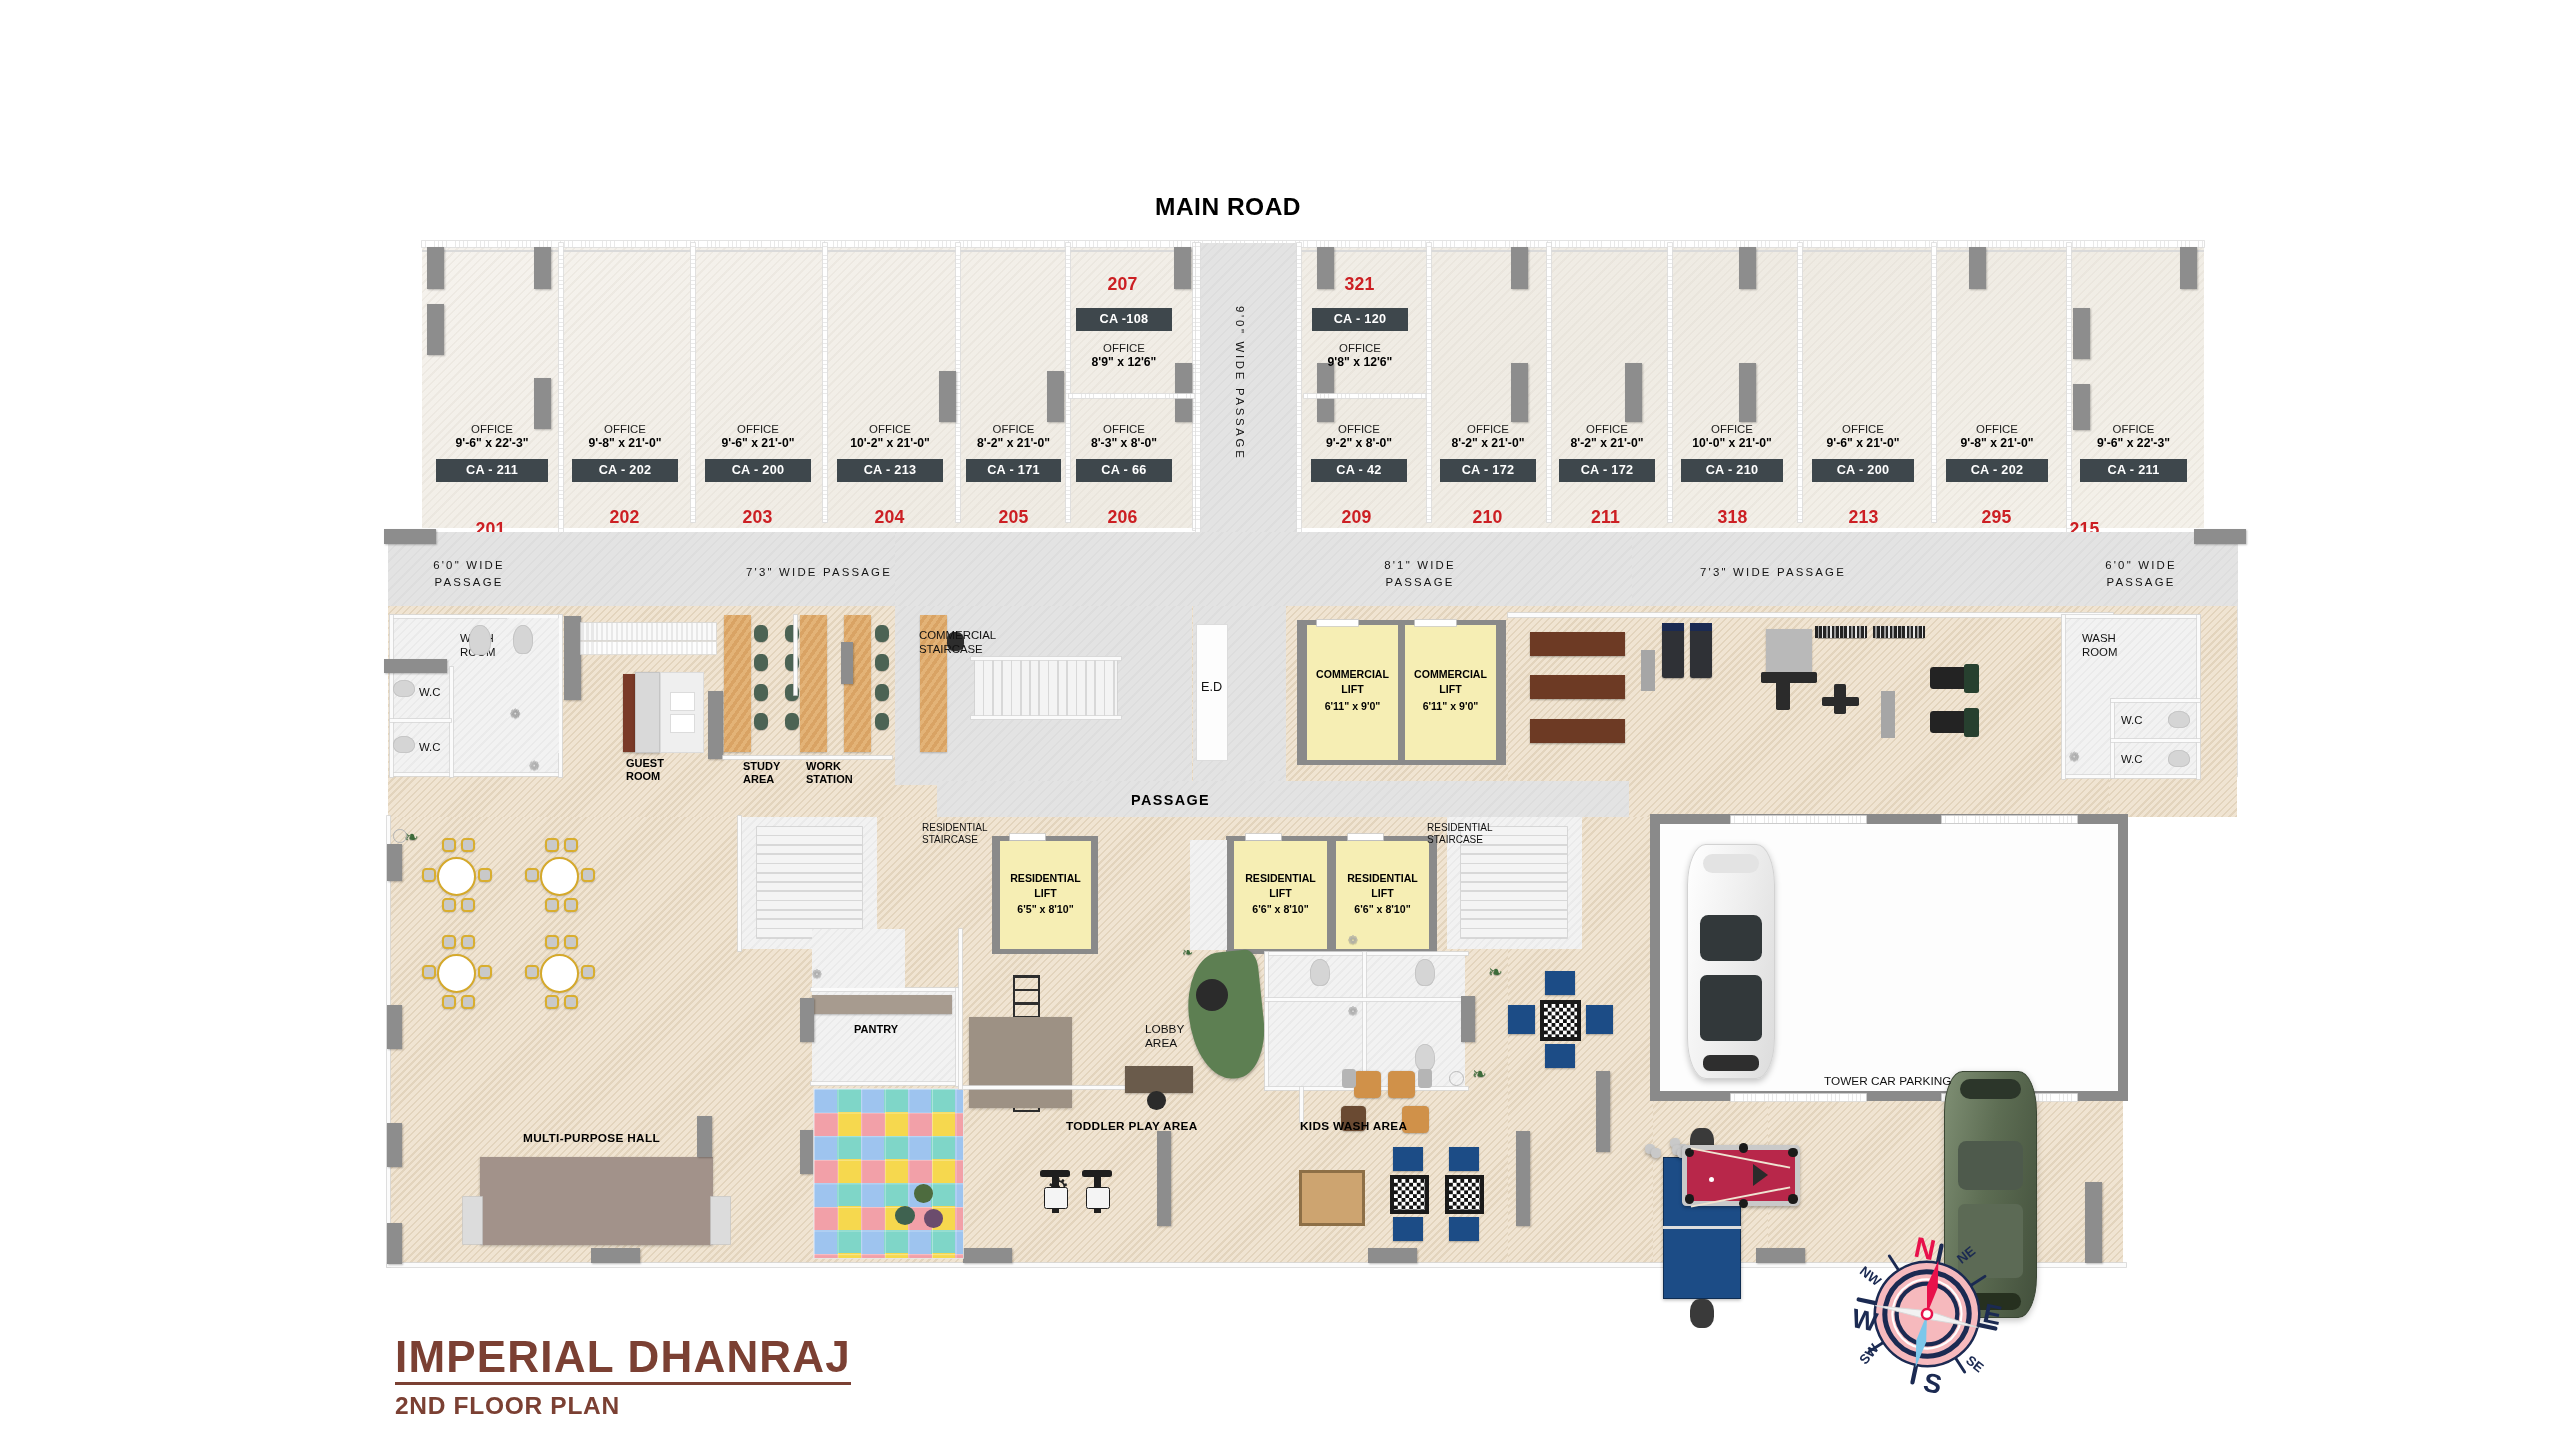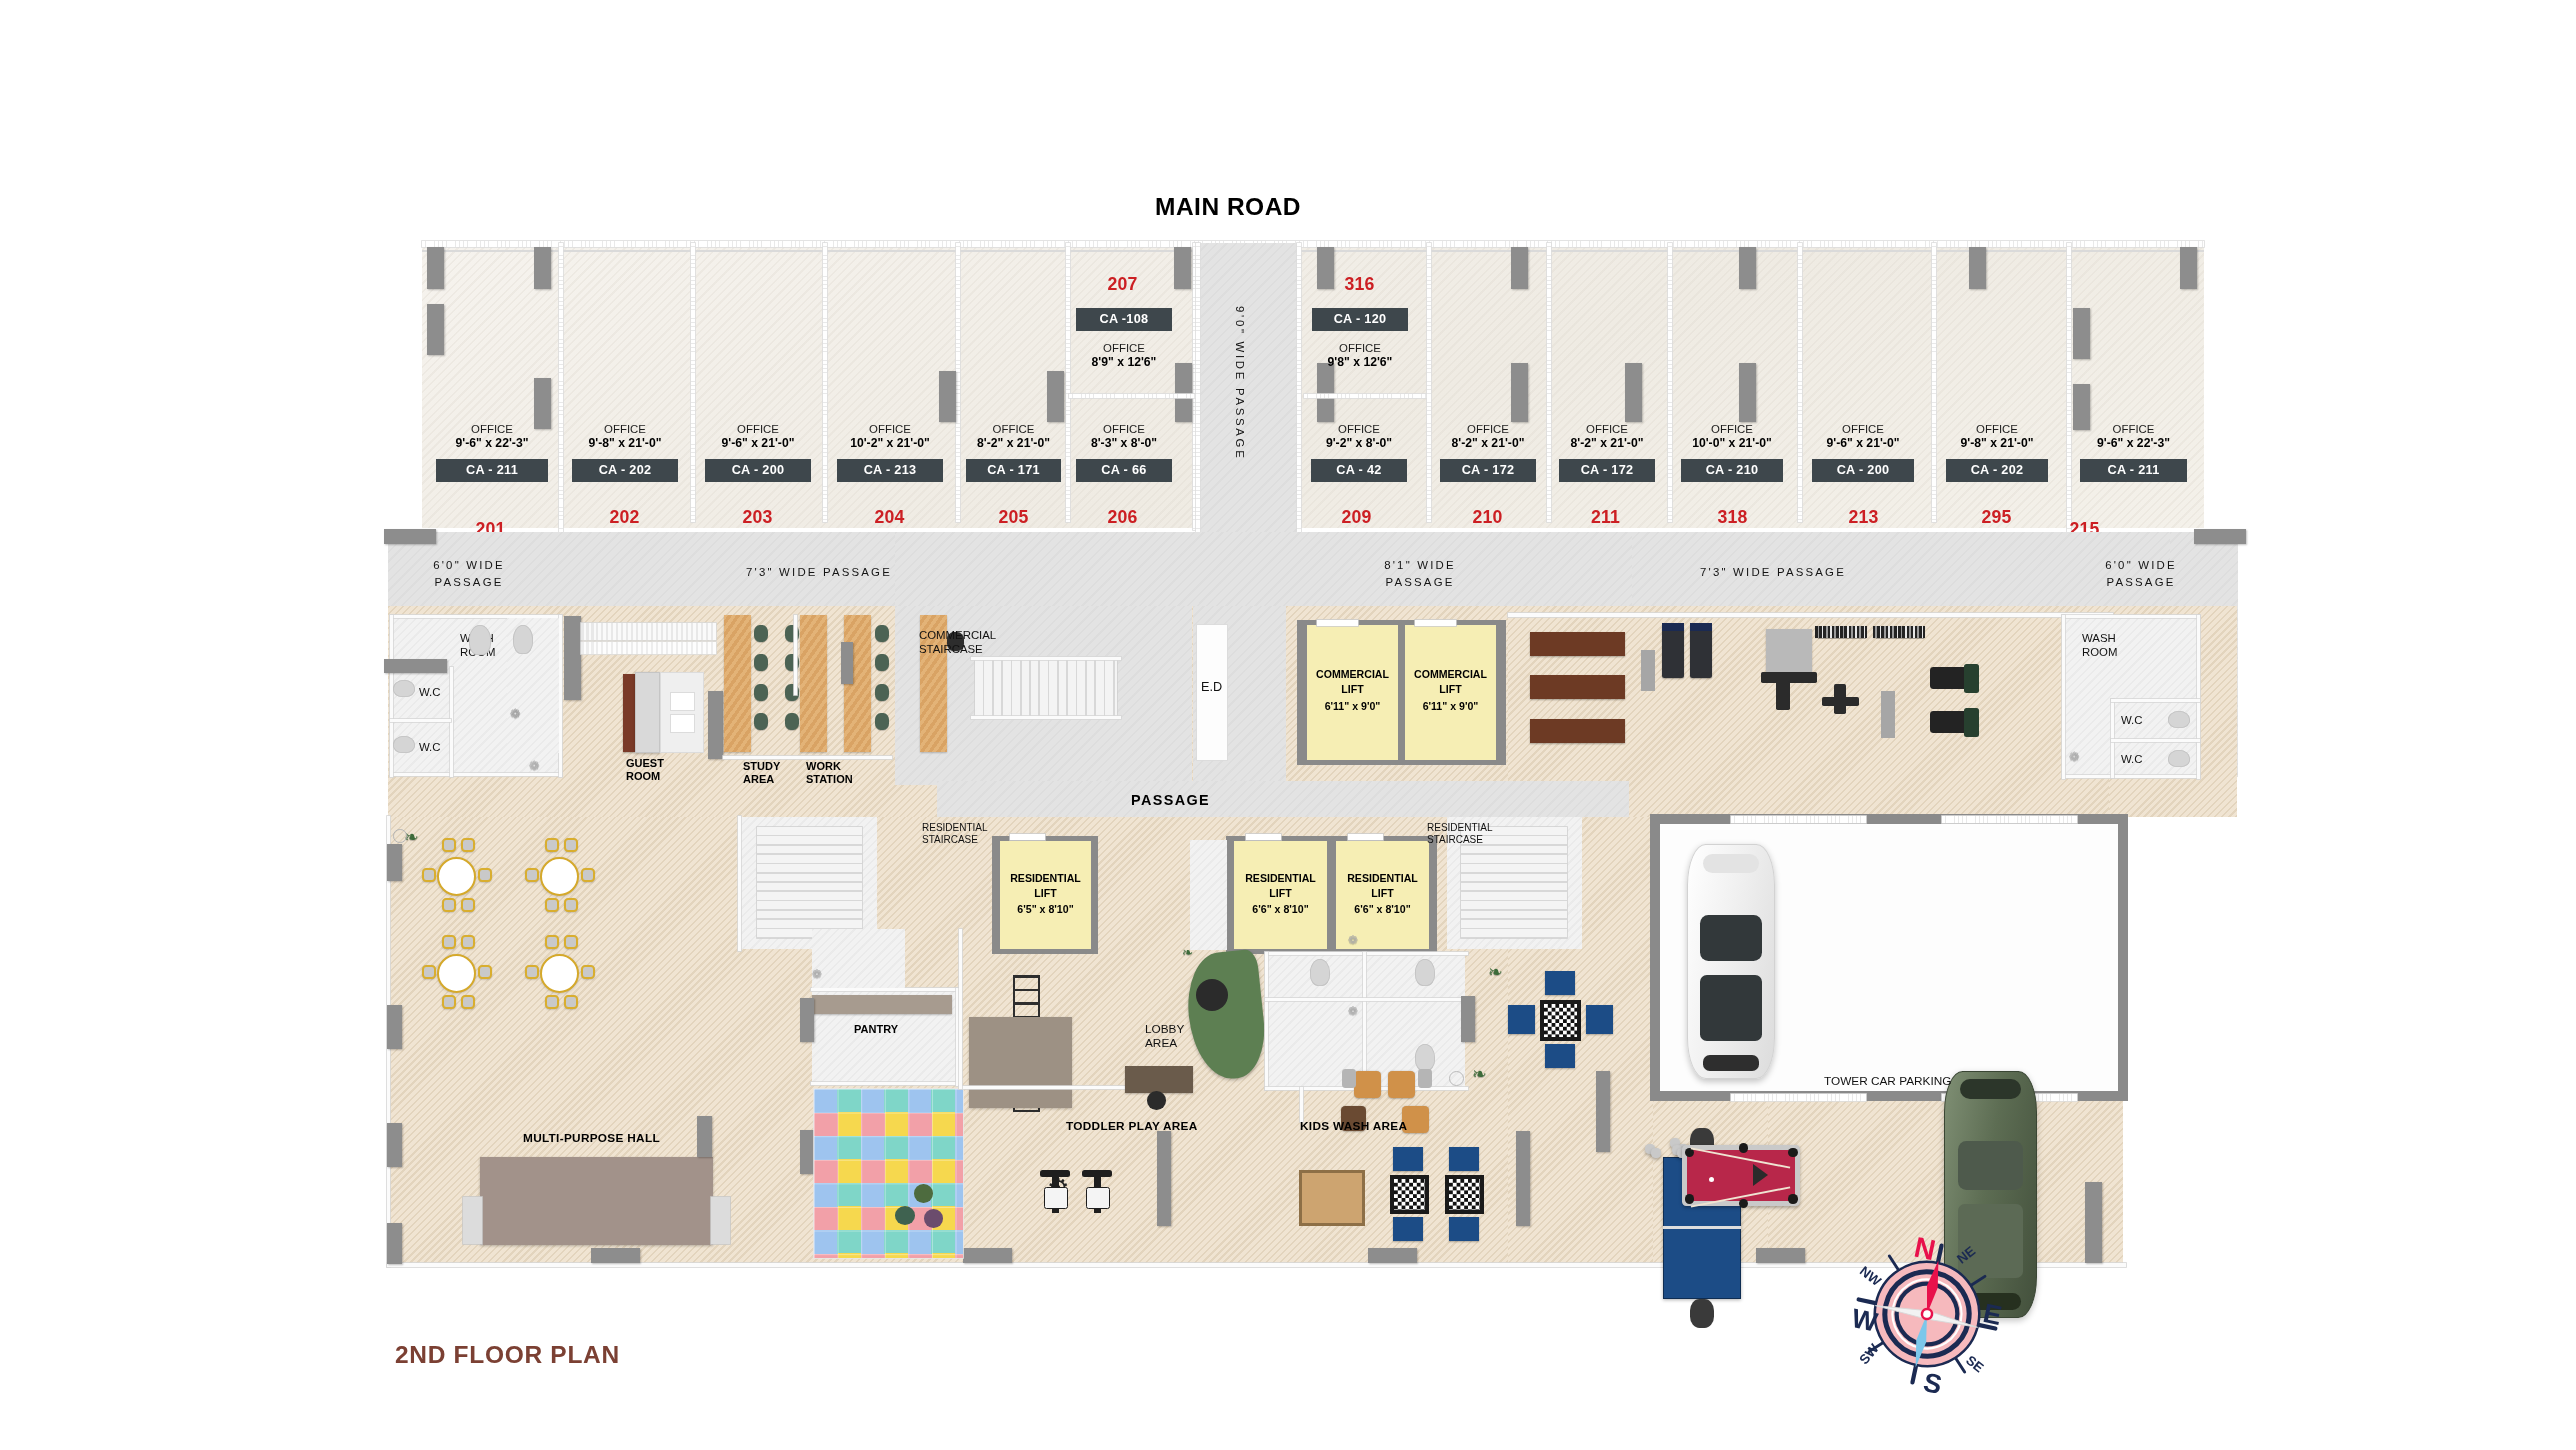--- a/index.html
+++ b/index.html
@@ -243,21 +243,21 @@
     <div class="ca-badge" style="margin:0 5px;">CA -108</div>
     <div class="office-cap" style="margin-top:10px;">OFFICE</div>
     <div class="office-dim">8'9" x 12'6"</div>
   </div>
 
   <div class="abs fl-passage" style="left:1197px; top:243px; width:100px; height:291px;"></div>
   <div class="abs vpass" style="left:1234px; top:306px; height:203px;">9'0"  WIDE  PASSAGE</div>
   <div class="abs glazing-v" style="left:1297px; top:243px; width:4.2px; height:291px;"></div>
   <div class="abs glazing-v" style="left:1196px; top:243px; width:4.2px; height:291px;"></div>
 
-  <div class="abs unit-no" style="left:1309px; top:274px; width:101px;">316</div>
+  <div class="abs unit-no" style="left:1309px; top:274px; width:101px;">321</div>
   <div class="abs" style="left:1307px; top:308px; width:106px;">
     <div class="ca-badge" style="margin:0 5px;">CA - 120</div>
     <div class="office-cap" style="margin-top:10px;">OFFICE</div>
     <div class="office-dim">9'8" x 12'6"</div>
   </div>
   <div class="abs glazing" style="left:1304px; top:394px; width:125px; height:4.2px;"></div>
   <div class="abs glazing-v" style="left:1427px; top:243px; width:4.2px; height:279px;"></div>
 
   <div class="abs" style="left:1304px; top:422px; width:110px;">
     <div class="office-cap">OFFICE</div>
@@ -705,20 +705,21 @@
 
   <div class="abs car car-green" style="left:1944px; top:836px; width:93px; height:247px;">
     <div class="car-glass car-glass-l" style="top:28%; height:20%;"></div>
     <div class="car-glass" style="top:54%; height:30%; border-radius:6.8px; background:#5c6a55;"></div>
     <div style="position:absolute; left:16%; top:3%; width:68%; height:8%; background:#2c362a; border-radius:11.8px;"></div>
     <div style="position:absolute; left:16%; bottom:3%; width:68%; height:7%; background:#26301f; border-radius:8.4px;"></div>
   </div>
   <div class="abs room-lbl" style="left:1824px; top:1074px; font-size:11.8px;">TOWER CAR PARKING</div>
 
   <div class="abs" style="left:395px; top:1334px;">
+    <div class="title-main">IMPERIAL DHANRAJ</div>
     <div class="title-sub">2ND FLOOR PLAN</div>
   </div>
 
   <div class="compass" style="left:1847px; top:1234px;">
     <svg viewBox="0 0 190 190" width="160" height="160">
       <g transform="rotate(12 95 95)">
 
         <g stroke="#1b2a52" stroke-width="5" stroke-linecap="round">
           <line x1="95" y1="12" x2="95" y2="34"></line>
           <line x1="95" y1="156" x2="95" y2="178"></line>

